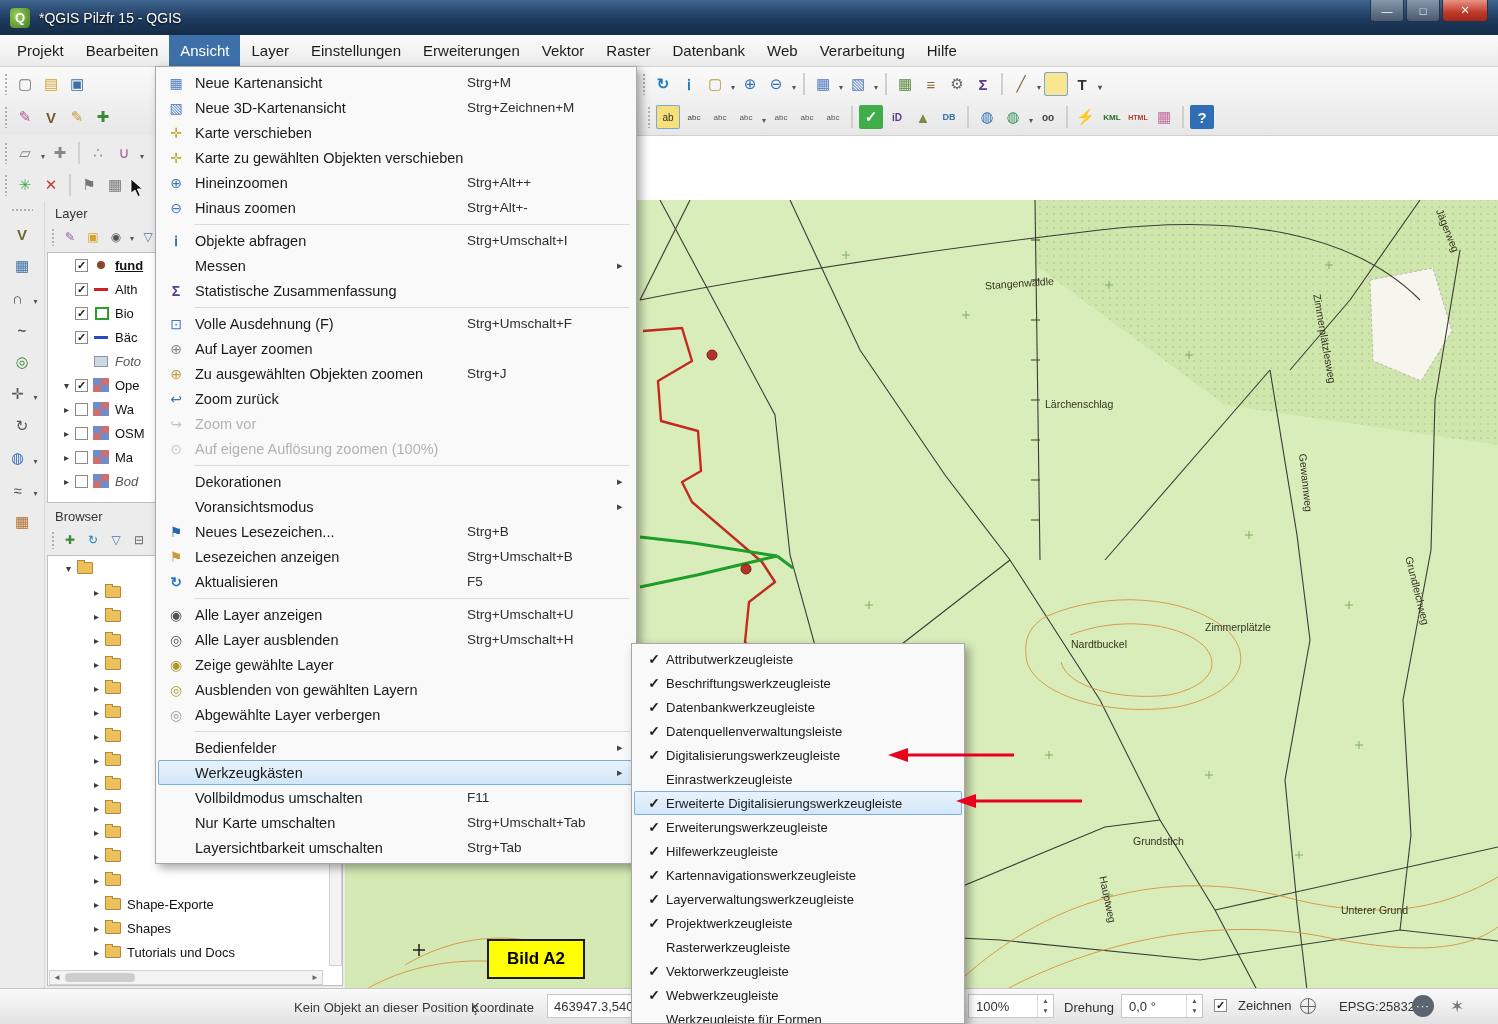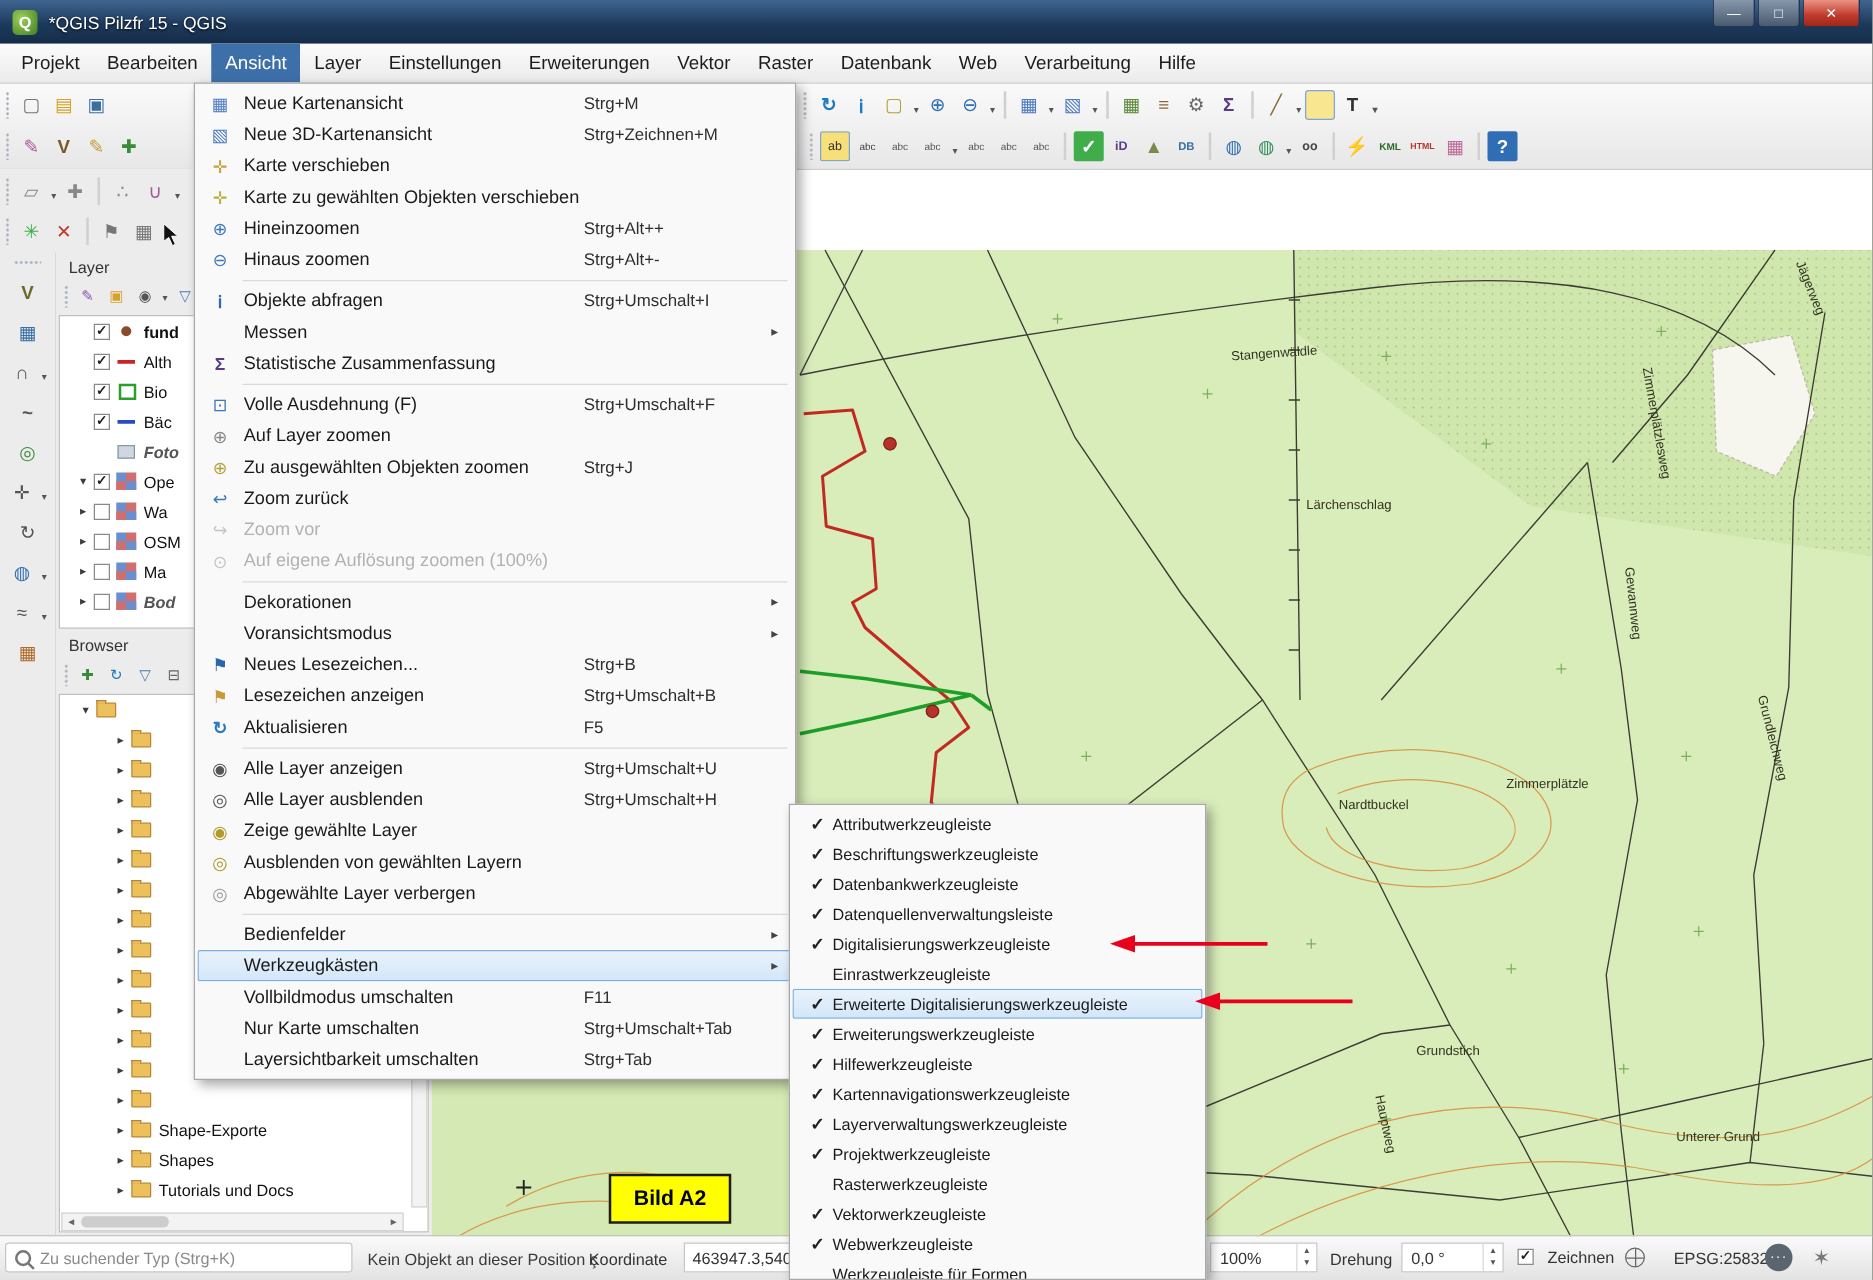--- a/index.html
+++ b/index.html
@@ -66,22 +66,22 @@
   .swatch{width:16px;height:14px;margin-right:6px;display:inline-block;position:relative;flex:none;}
   [data-swatch="point"]::after{content:"";position:absolute;left:4px;top:3px;width:8px;height:8px;border-radius:50%;background:#8a4a2a;}
   [data-swatch="line-red"]::after{content:"";position:absolute;left:1px;top:6px;width:14px;height:3px;background:#cc2222;}
   [data-swatch="rect-green"]::after{content:"";position:absolute;left:2px;top:1px;width:10px;height:9px;border:2px solid #2aa02a;}
   [data-swatch="line-blue"]::after{content:"";position:absolute;left:1px;top:6px;width:14px;height:3px;background:#2a4ac0;}
   [data-swatch="photo"]::after{content:"";position:absolute;left:1px;top:2px;width:12px;height:9px;background:#cfd8e2;border:1px solid #8a96a2;}
   [data-swatch="raster"]{background:linear-gradient(90deg,#6b8fce 50%,#cf6f6f 50%);}
   [data-swatch="raster"]::after{content:"";position:absolute;left:0;top:50%;width:100%;height:50%;
     background:linear-gradient(90deg,#cf6f6f 50%,#6b8fce 50%);}
   .tlabel{white-space:nowrap;}
-  .tlabel.bold{font-weight:bold;}
-  .tlabel.italic{font-style:italic;color:#555;font-weight:bold;}
+  .tlabel.bold{font-weight:bold;text-decoration:underline;}
+  .tlabel.italic{font-style:italic;color:#555;}
   .folder{width:14px;height:10px;background:#ecc05a;border:1px solid #b8863a;border-radius:1px;
     position:relative;margin:0 6px 0 2px;flex:none;}
   .folder::before{content:"";position:absolute;top:-3px;left:-1px;width:6px;height:2px;
     background:#ecc05a;border:1px solid #b8863a;border-bottom:none;}
   .vscroll{position:absolute;right:3px;top:53px;bottom:22px;width:13px;background:#f3f3f3;
     border:1px solid #d2d2d2;box-sizing:border-box;}
   .sthumb{position:absolute;left:1px;right:1px;top:34%;height:90px;background:#cdcdcd;border-radius:6px;}
   .hscroll{position:absolute;left:4px;right:22px;bottom:3px;height:15px;background:#f3f3f3;
     border:1px solid #d2d2d2;display:flex;align-items:center;justify-content:space-between;
     font-size:8px;color:#666;padding:0 3px;box-sizing:border-box;}
@@ -818,24 +818,20 @@
         <div class="sthumb"></div>
       </div>
     <div class="hscroll">
         <span>◄</span>
         <div class="hthumb"></div>
         <span>►</span>
       </div>
   </div>
 
   <div class="statusbar">
-    <div class="sb-search">
-      <span class="mag"></span>
-      <span>Zu suchender Typ (Strg+K)</span>
-    </div>
     <span class="sb-msg">Kein Objekt an dieser Position ç</span>
     <span class="sb-coordlabel">Koordinate</span>
     <div class="sb-coordbox">463947.3,5409</div>
     <div class="spin sb-zoom">
       <span class="val">100%</span>
       <span class="arrows">
           <span>▲</span>
           <span>▼</span>
         </span>
     </div>

